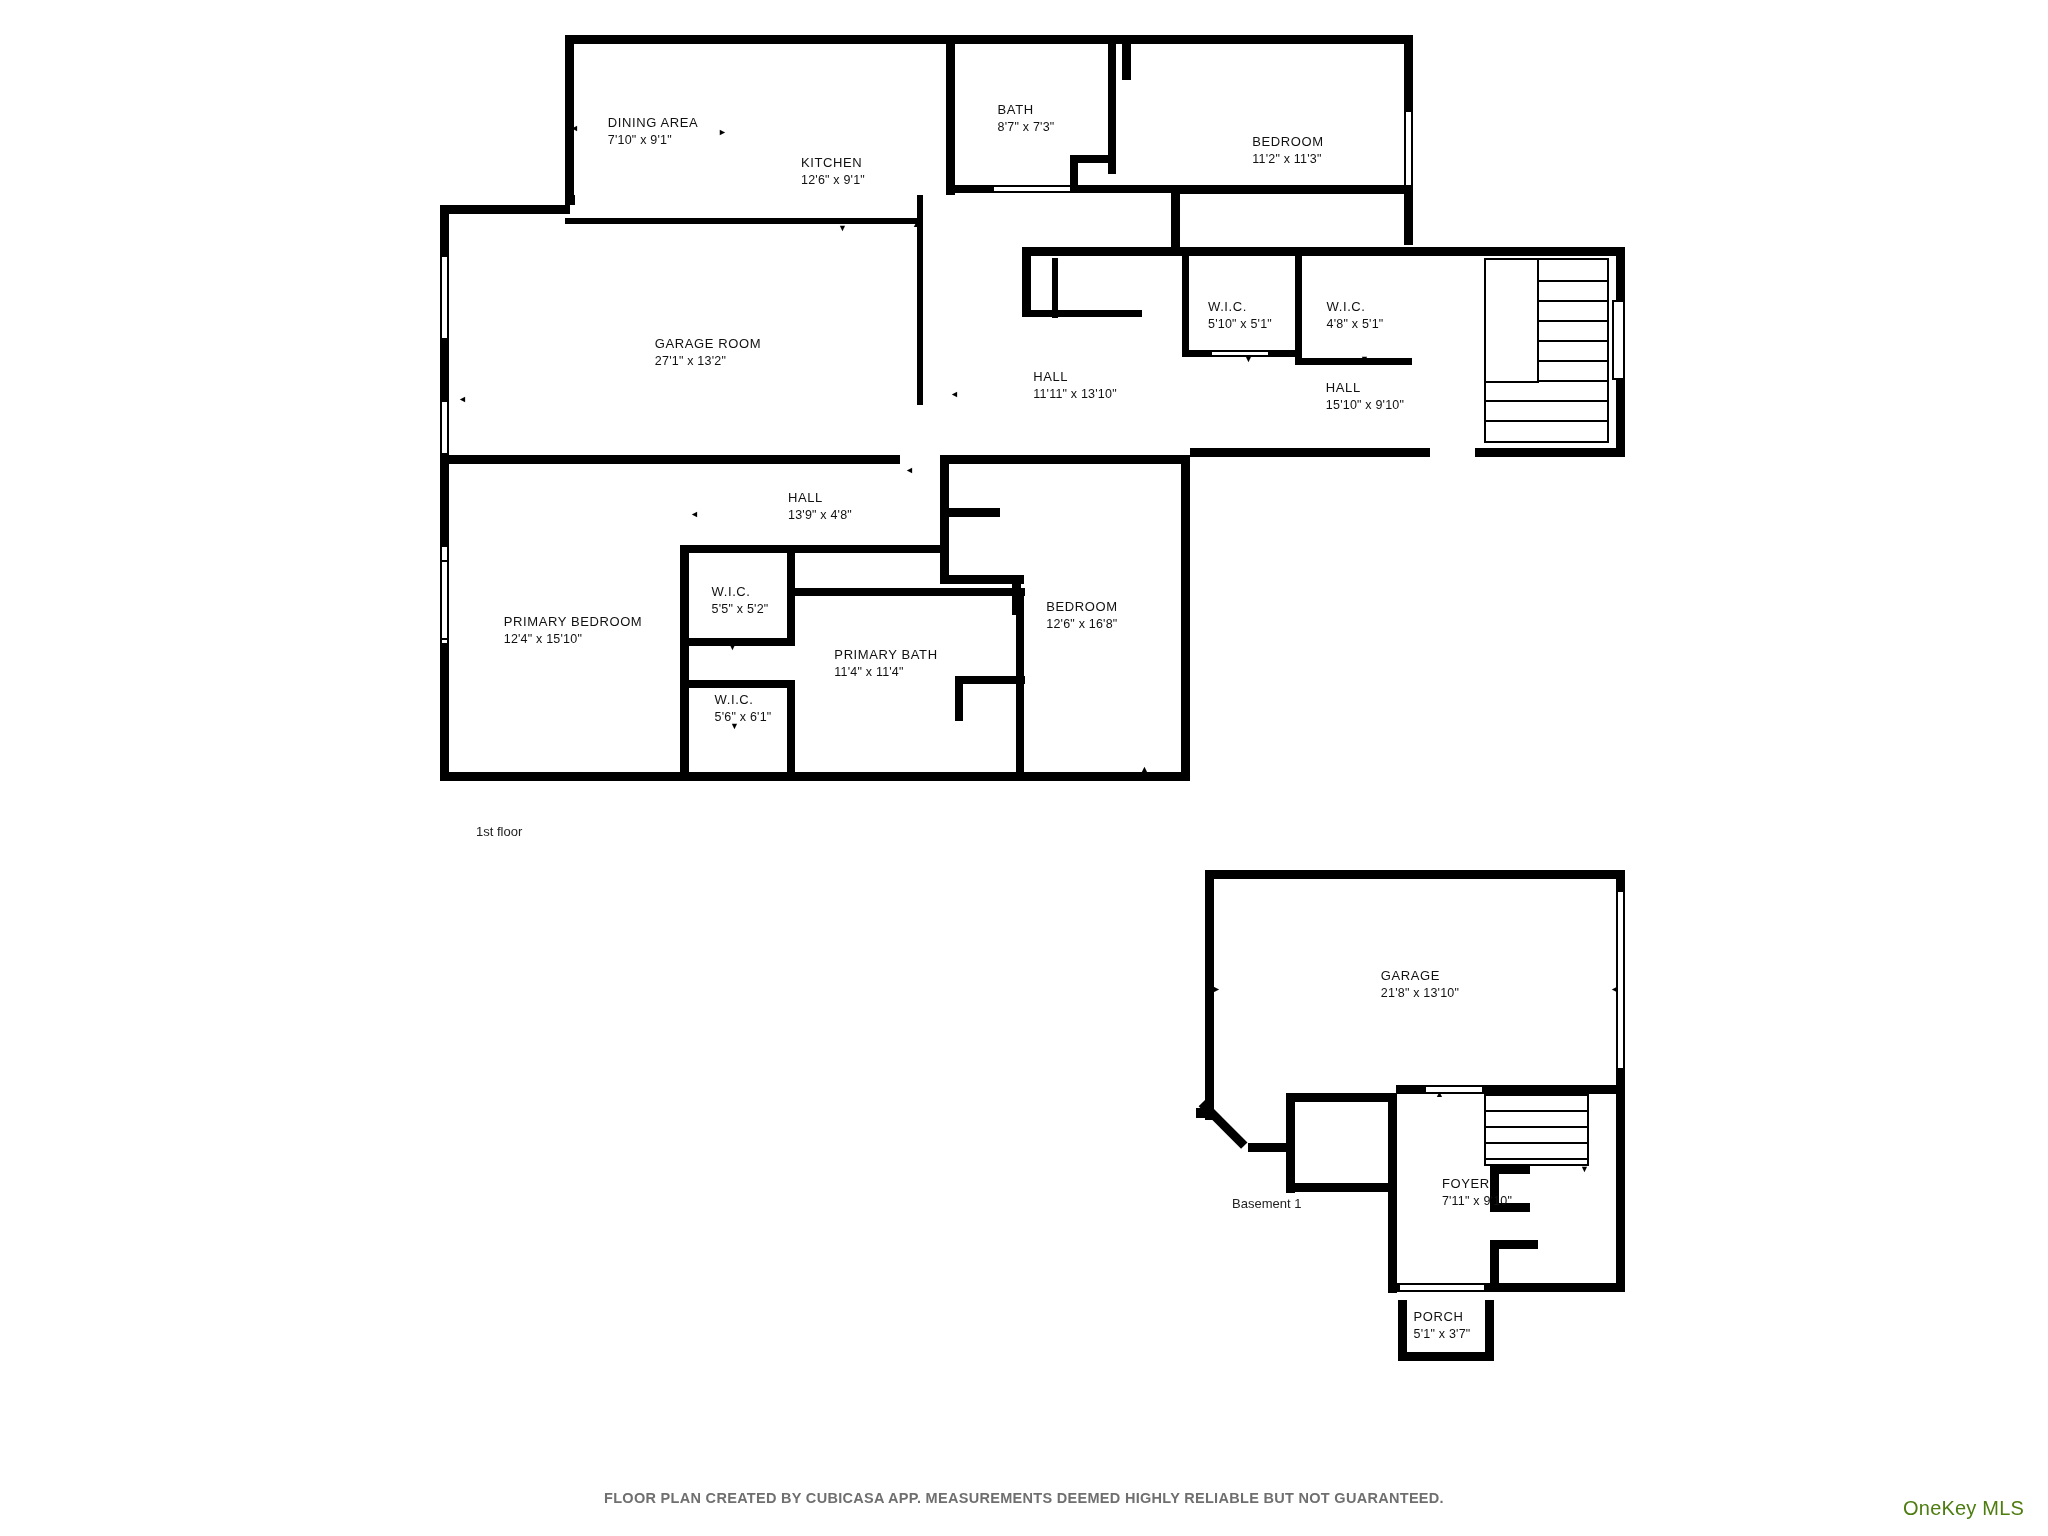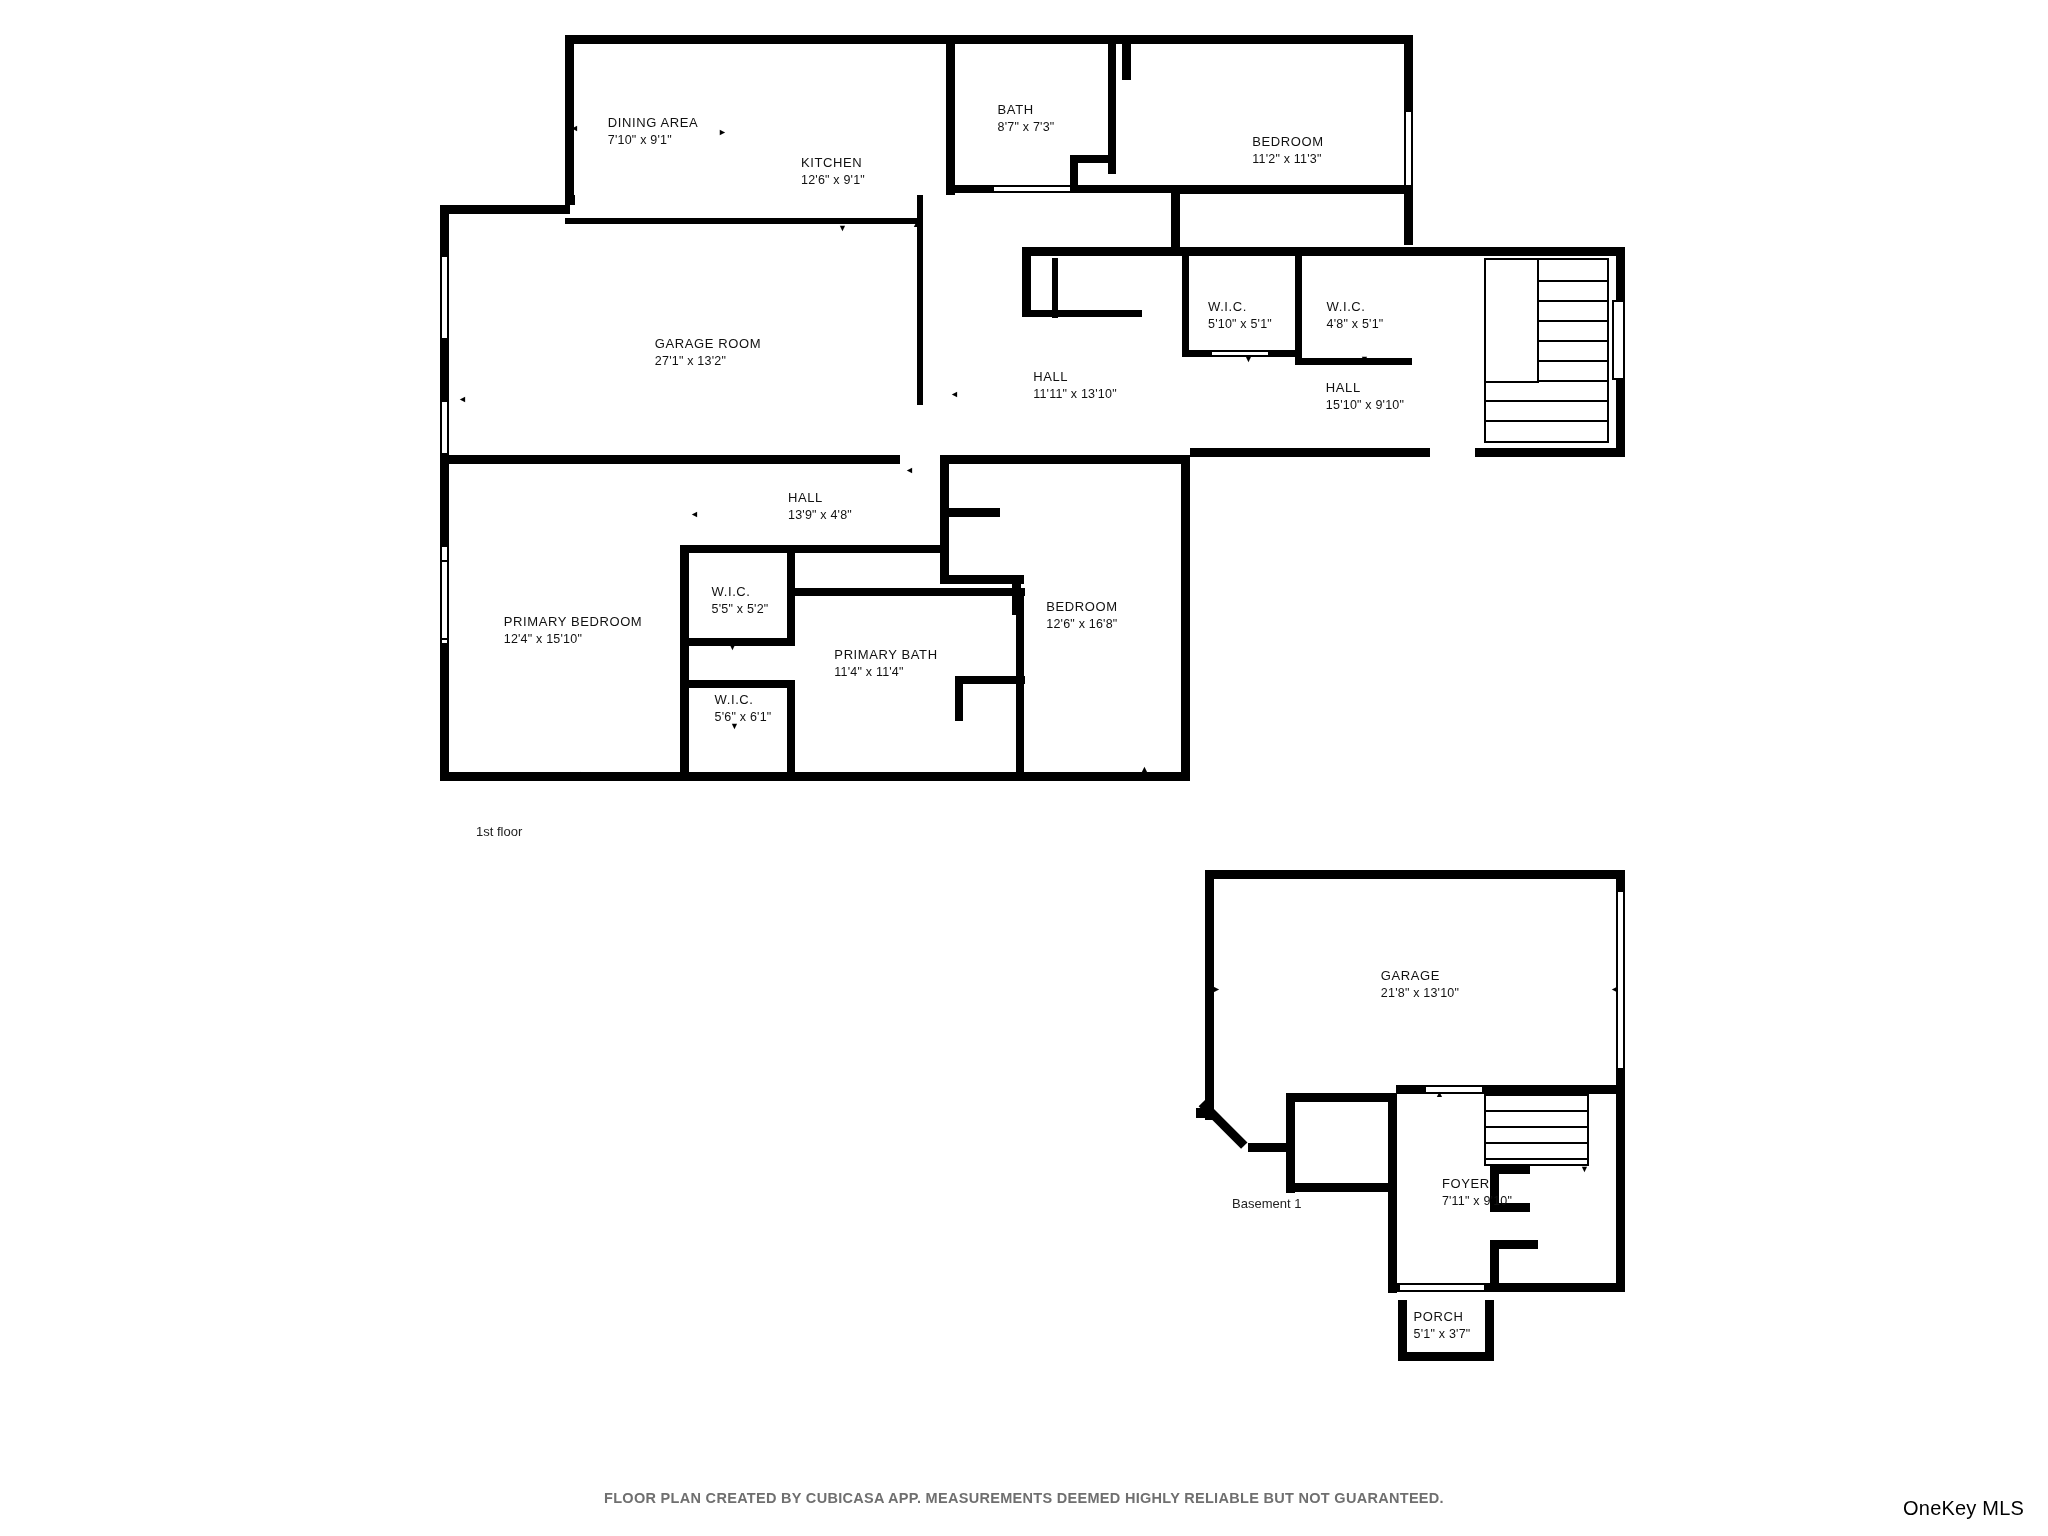--- a/index.html
+++ b/index.html
@@ -71,21 +71,21 @@
     font-size: 14.5px;
     color: #6f6f6f;
     letter-spacing: 0.3px;
     font-weight: bold;
   }
   .watermark {
     position: absolute;
     right: 24px;
     bottom: 16px;
     font-size: 20px;
-    color: #000000;
+    color: #4d7c0f;
     letter-spacing: 0.2px;
   }
   .arrow {
     position: absolute;
     color: #000;
     font-size: 9px;
     line-height: 9px;
   }
   .stair {
     position: absolute;

